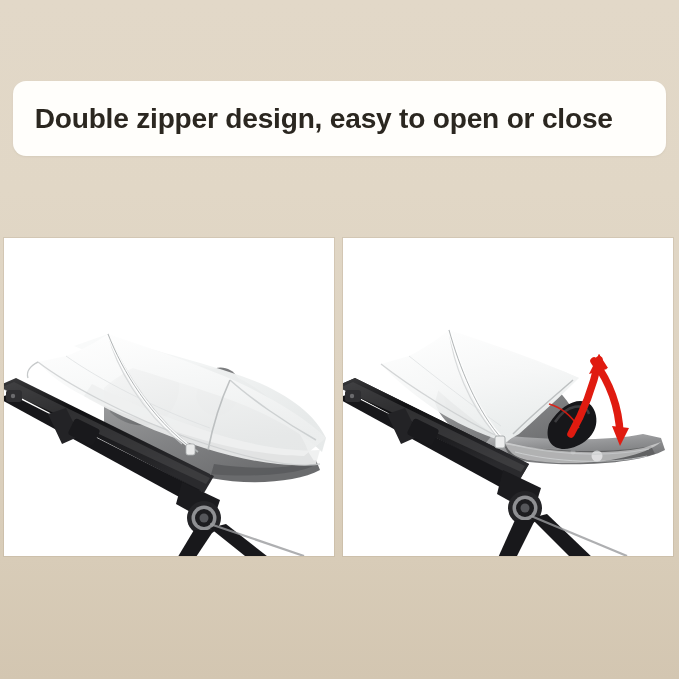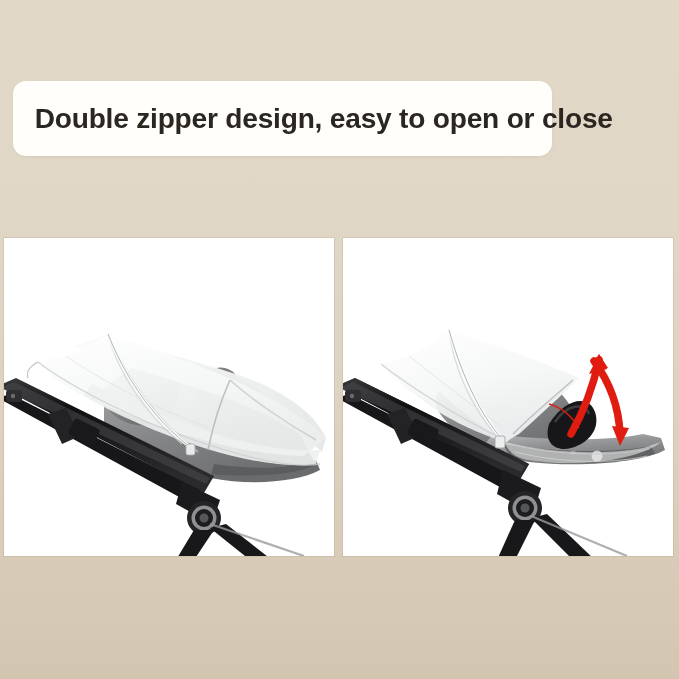--- a/index.html
+++ b/index.html
@@ -18,21 +18,21 @@
     width: 679px;
     height: 679px;
     background: linear-gradient(180deg, #e2d8c8 0%, #e1d7c6 28%, #ded3c1 58%, #d8ccb8 82%, #d3c6b1 100%);
   }
 
   
   .banner {
     position: absolute;
     left: 13px;
     top: 81px;
-    width: 539px;
+    width: 653px;
     height: 75px;
     background: #fffefb;
     border-radius: 13px;
     box-sizing: border-box;
     display: flex;
     align-items: center;
     box-shadow: 0 1px 2px rgba(120,105,85,0.10);
   }
   .banner-text {
     padding-left: 22px;

